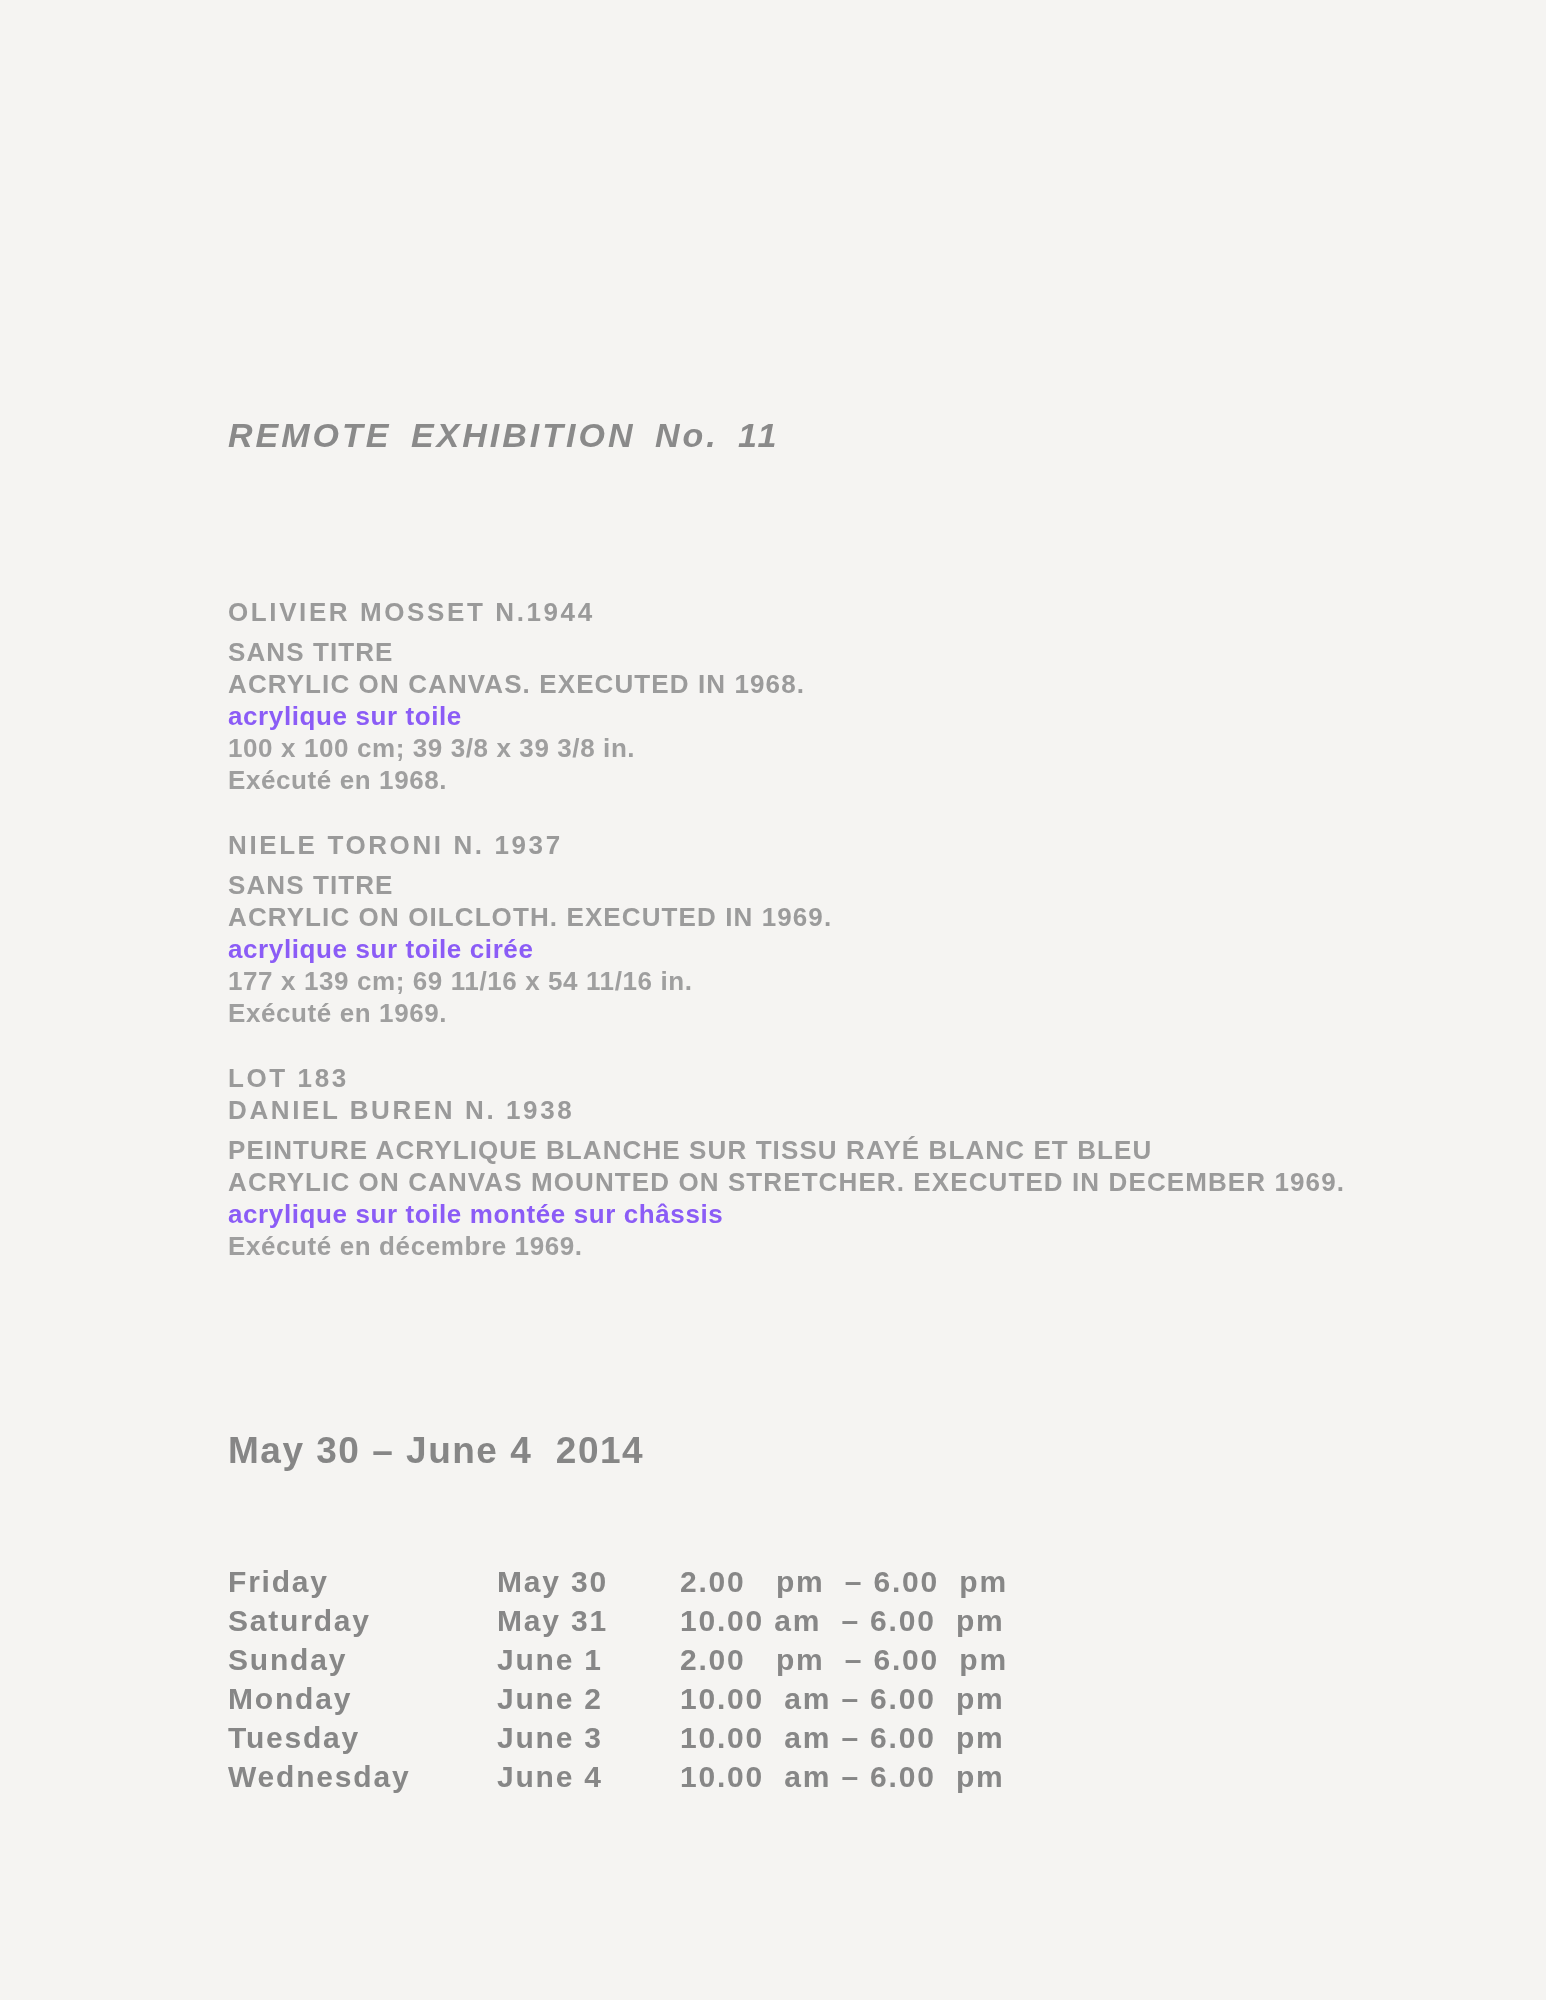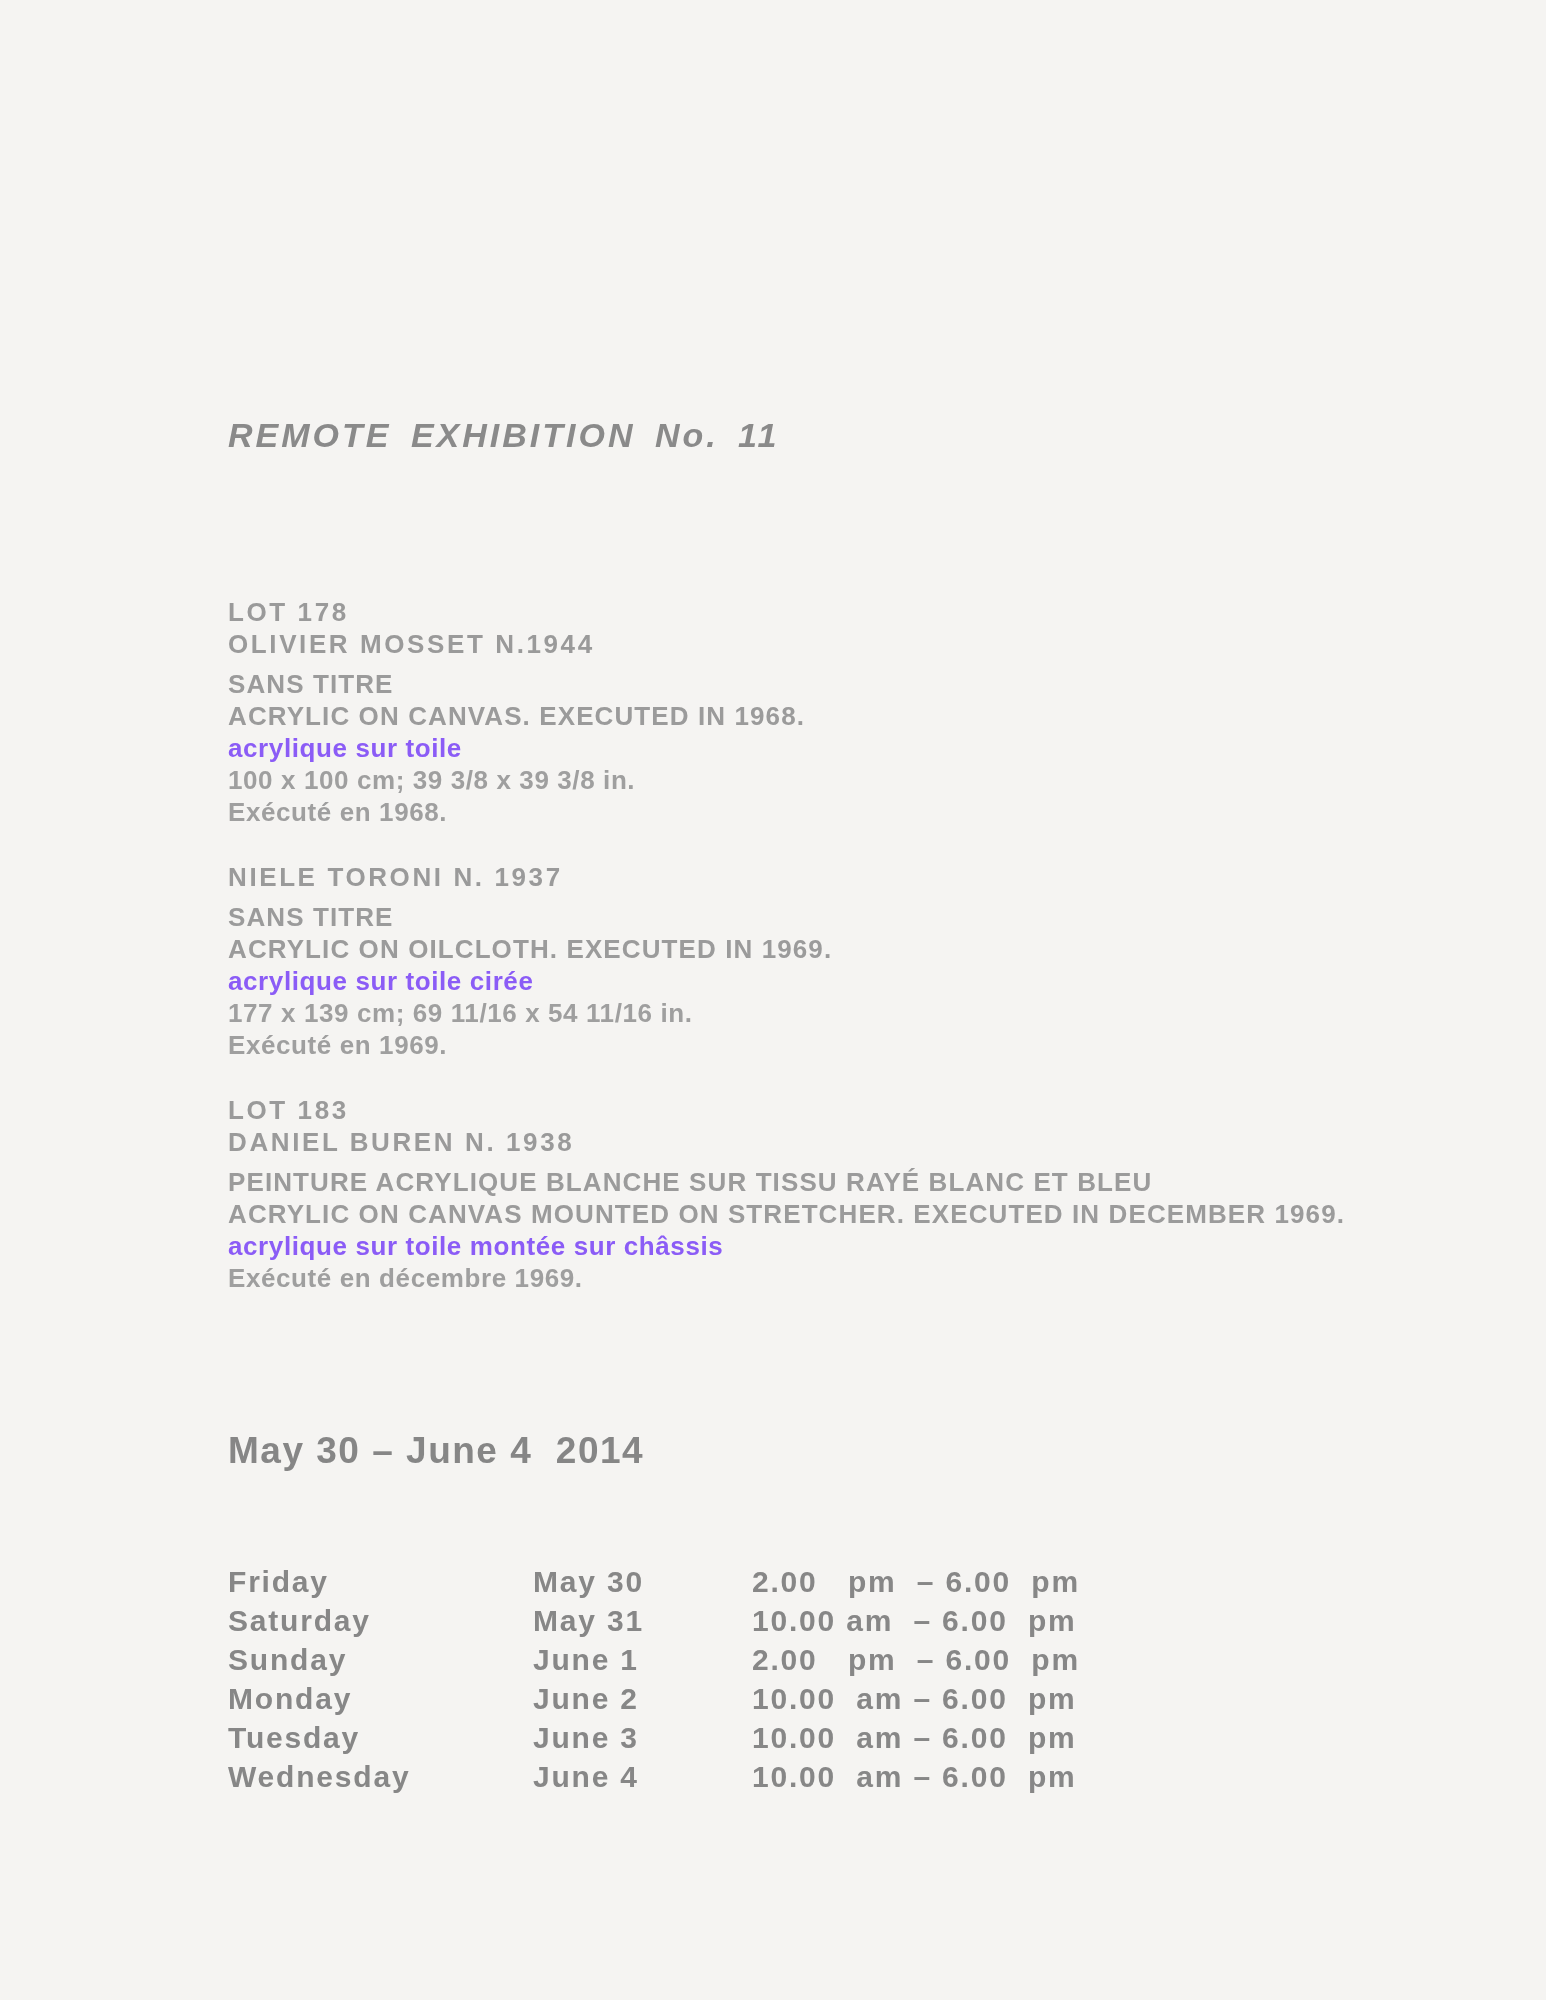--- a/index.html
+++ b/index.html
@@ -66,36 +66,35 @@
   }
 
   
   .schedule {
     position: absolute;
     left: 228px; top: 1562px;
     width: 1100px;
     color: #878787;
     font-size: 30px;
   }
-  .schedule-row { display: flex; line-height: 39px; gap: 36px; }
+  .schedule-row { display: flex; line-height: 39px; }
   .day-cell  { width: 269px; letter-spacing: 1.8px; }
   .date-cell { width: 183px; letter-spacing: 1.8px; }
   .time-cell { white-space: pre; letter-spacing: 1.8px; }
 </style>
 </head>
 <body>
 
 <div class="page">
 
   <div class="exh-title">REMOTE EXHIBITION No. 11</div>
 
   <div class="lots">
 
     <div class="lot-block">
-      <div class="lot-label">LOT 178</div>
       <div class="artist-name">OLIVIER MOSSET N.1944</div>
       <div class="work-title">SANS TITRE</div>
       <div class="medium-en">ACRYLIC ON CANVAS. EXECUTED IN 1968.</div>
       <div class="medium-fr">acrylique sur toile</div>
       <div class="dims">100 x 100 cm; 39 3/8 x 39 3/8 in.</div>
       <div class="executed">Exécuté en 1968.</div>
     </div>
 
     <div class="lot-block">
       <div class="artist-name">NIELE TORONI N. 1937</div>

